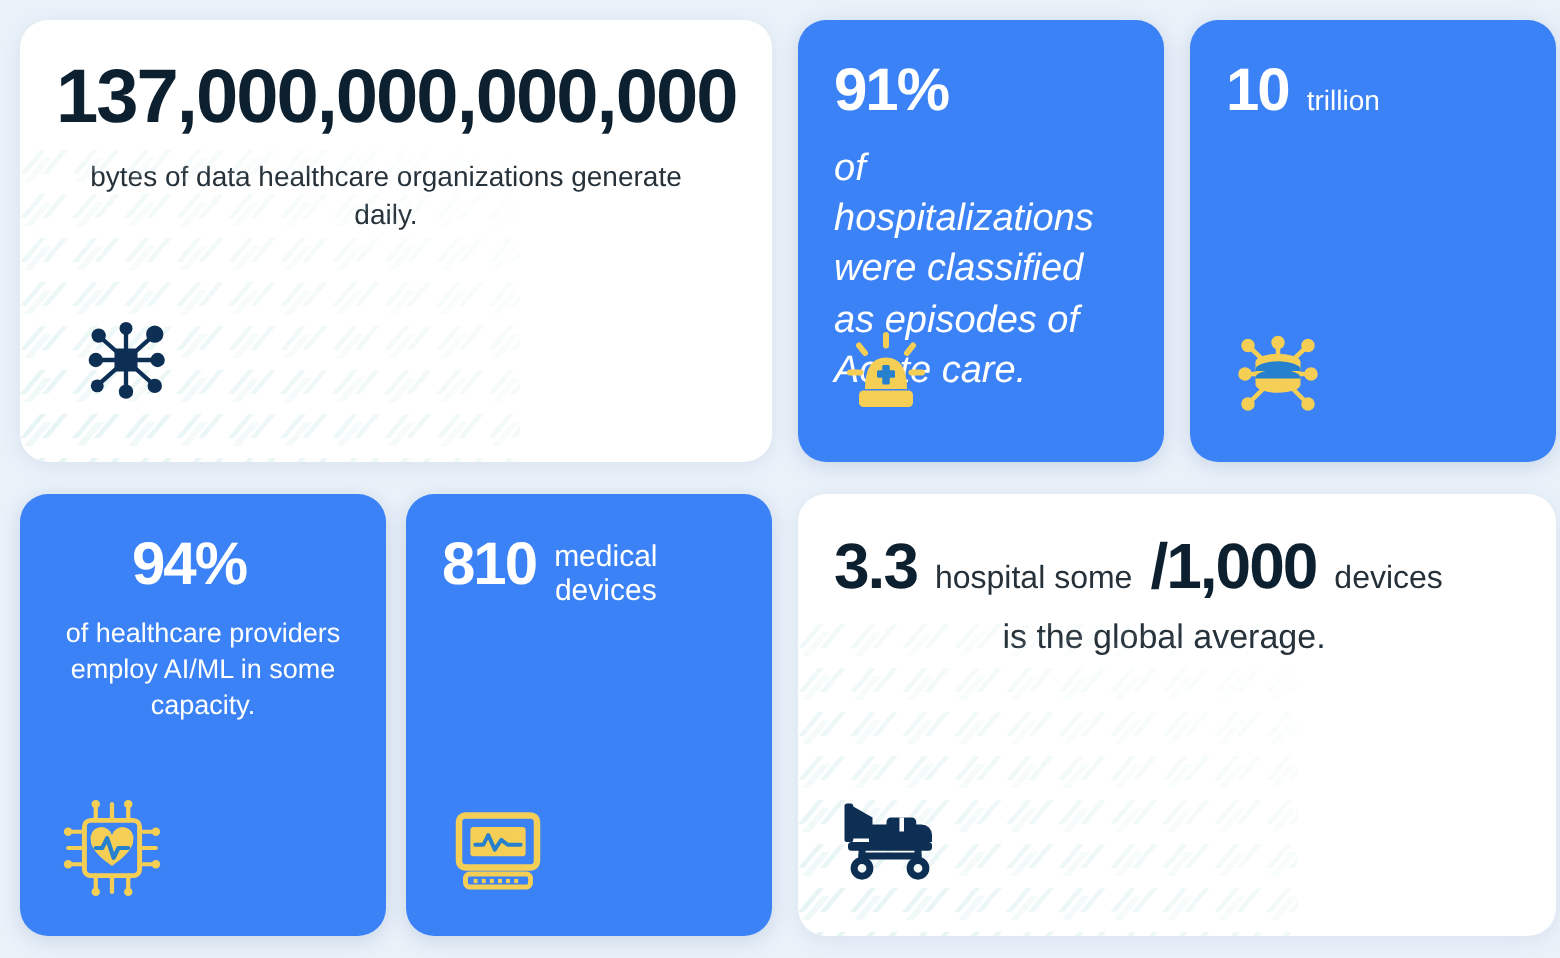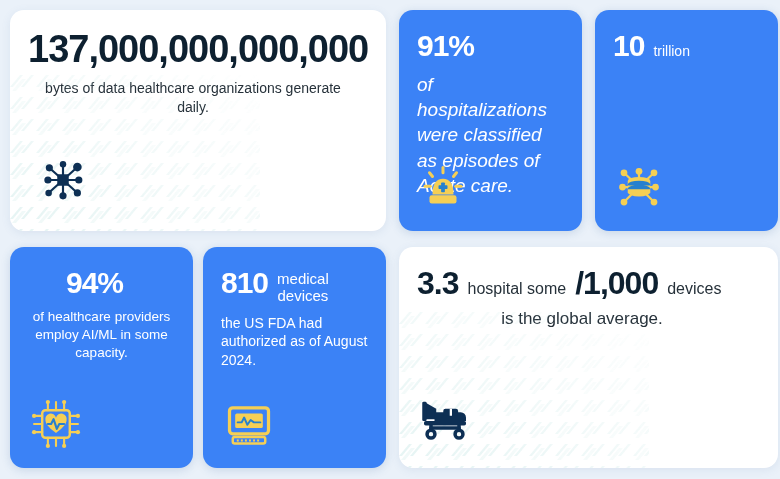--- a/index.html
+++ b/index.html
@@ -289,21 +289,20 @@
   </div>
 
   <div class="card blue c5">
     <div class="headline">
       <span class="bignum">810</span>
       <span class="stacked-small">
         <span>medical</span><br>
         <span>devices</span>
       </span>
     </div>
-    <div class="body-text">the US FDA had authorized as of August 2024.</div>
 
     <span class="icon">
       <svg viewBox="0 0 64 64">
         <rect x="8" y="12" width="48" height="32" rx="4" fill="none" stroke="#f5cf55" stroke-width="4"></rect>
         <rect x="15" y="19" width="34" height="18" rx="2" fill="#f5cf55"></rect>
         <polyline points="18,30 23,30 26,24 30,33 34,27 38,30 46,30" fill="none" stroke="#2680ce" stroke-width="2.4" stroke-linecap="round" stroke-linejoin="round"></polyline>
         <rect x="12" y="48" width="40" height="8" rx="2.5" fill="none" stroke="#f5cf55" stroke-width="3"></rect>
         <g fill="#f5cf55">
           <rect x="17" y="51" width="2.4" height="2.6"></rect>
           <rect x="22" y="51" width="2.4" height="2.6"></rect>

